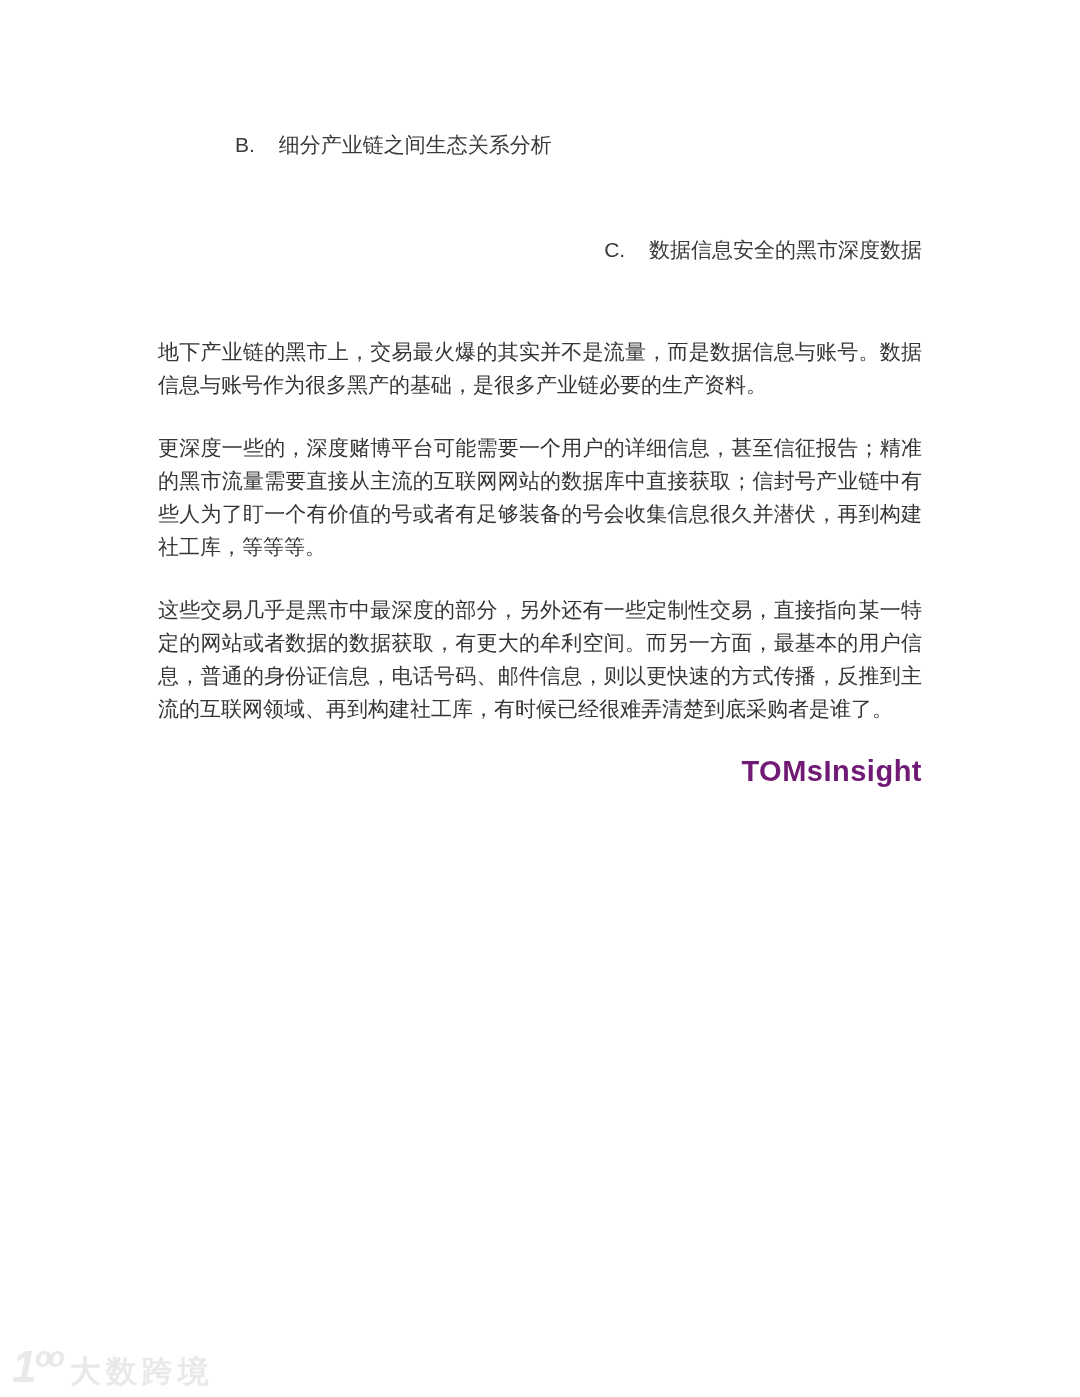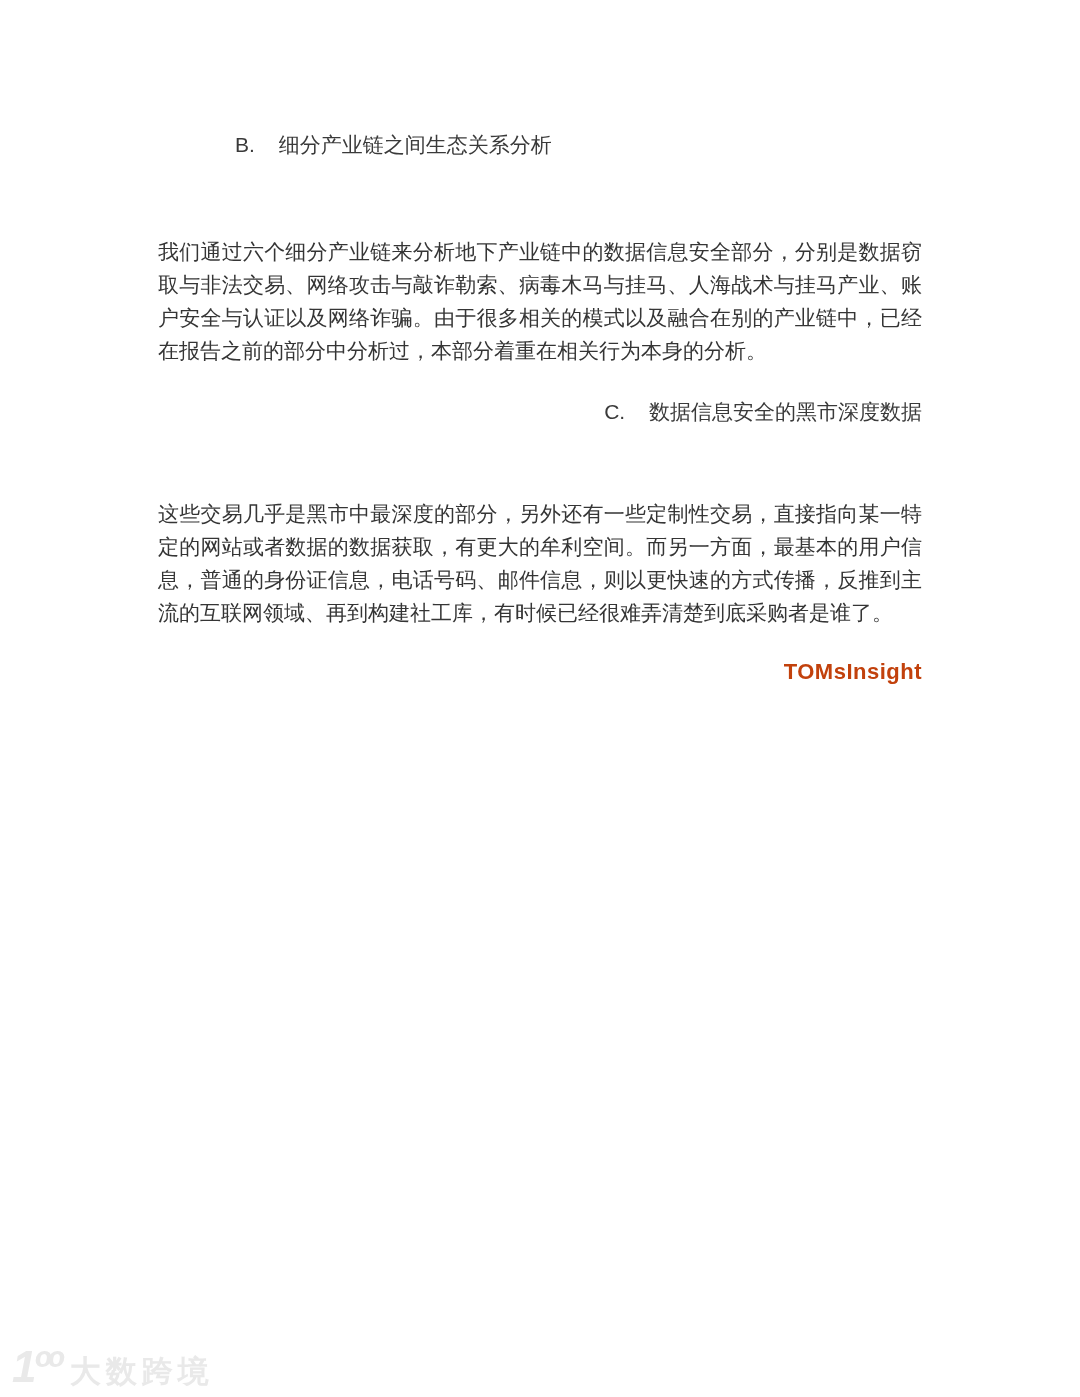--- a/index.html
+++ b/index.html
@@ -32,23 +32,23 @@
     text-align: justify;
     text-justify: inter-ideograph;
     margin: 0 0 30px 0;
   }
   .logo-row {
     margin-top: 5px;
     text-align: right;
   }
   .brand-logo {
     display: inline-block;
-    font-size: 22px;
+    font-size: 29px;
     font-weight: bold;
-    color: #c2410c;
+    color: #701a75;
     letter-spacing: 0.5px;
   }
   .watermark {
     position: absolute;
     left: 12px;
     bottom: 4px;
     color: #e9e9e9;
     display: flex;
     align-items: baseline;
     gap: 10px;
@@ -70,27 +70,28 @@
 <body>
 
 <div class="page">
   <div class="content">
 
     <div class="heading">
       <span class="h-label">B.</span>
       <span class="h-title">细分产业链之间生态关系分析</span>
     </div>
 
-    <p class="para">我们通过六个细分产业链来分析地下产业链中的数据信息安全部分，分别是数据窃取与非法交易、网络攻击与敲诈勒索、病毒木马与挂马、人海战术与挂马产业、账户安全与认证以及网络诈骗。由于很多相关的模式以及融合在别的产业链中，已经在报告之前的部分中分析过，本部分着重在相关行为本身的分析。</p>
 
     <div class="heading heading-c">
       <span class="h-label">C.</span>
       <span class="h-title">数据信息安全的黑市深度数据</span>
     </div>
 
+    <p class="para">地下产业链的黑市上，交易最火爆的其实并不是流量，而是数据信息与账号。数据信息与账号作为很多黑产的基础，是很多产业链必要的生产资料。</p>
+    <p class="para">更深度一些的，深度赌博平台可能需要一个用户的详细信息，甚至信征报告；精准的黑市流量需要直接从主流的互联网网站的数据库中直接获取；信封号产业链中有些人为了盯一个有价值的号或者有足够装备的号会收集信息很久并潜伏，再到构建社工库，等等等。</p>
     <p class="para">这些交易几乎是黑市中最深度的部分，另外还有一些定制性交易，直接指向某一特定的网站或者数据的数据获取，有更大的牟利空间。而另一方面，最基本的用户信息，普通的身份证信息，电话号码、邮件信息，则以更快速的方式传播，反推到主流的互联网领域、再到构建社工库，有时候已经很难弄清楚到底采购者是谁了。</p>
 
     <div class="logo-row">
       <span class="brand-logo">TOMsInsight</span>
     </div>
   </div>
 
   <div class="watermark">
     <span class="wm-glyph">1ºº</span>
     <span class="wm-text">大数跨境</span>

